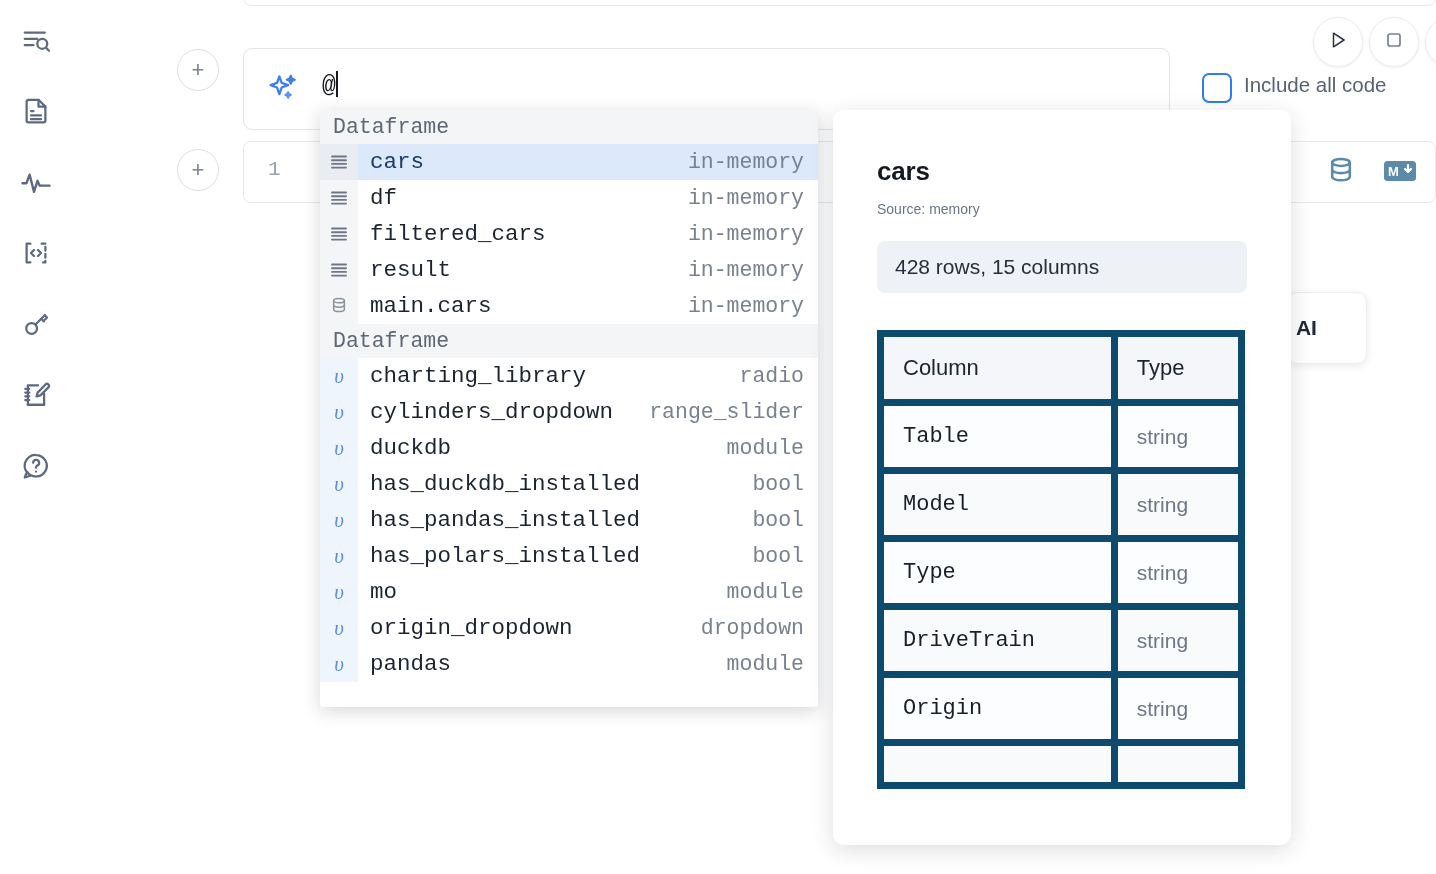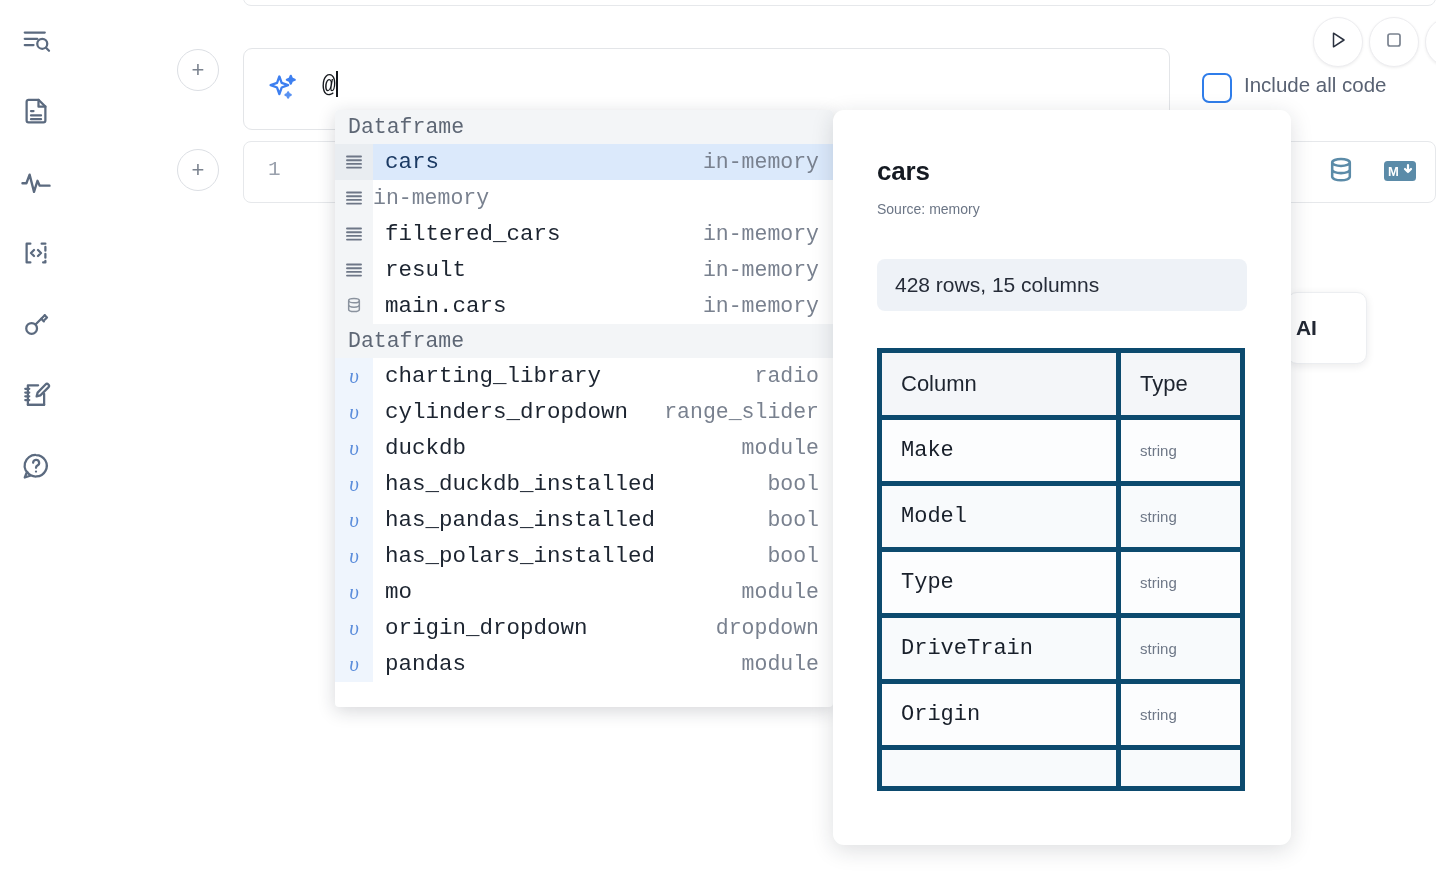--- a/index.html
+++ b/index.html
@@ -159,21 +159,21 @@
   .ai-float-label {
     font-size: 21px; font-weight: 600;
     color: #222834;
     margin-left: -10px;
     white-space: nowrap;
   }
 
   
   .ac-popup {
     position: absolute;
-    left: 335px; top: 110px;
+    left: 320px; top: 110px;
     width: 498px; height: 597px;
     background: #ffffff;
     border-radius: 4px;
     box-shadow: 0 4px 18px rgba(25,32,48,.18);
     overflow: hidden;
     z-index: 20;
   }
   .ac-scroll { height: 100%; overflow: hidden; }
   .ac-group {
     background: #f3f5f7;
@@ -235,52 +235,52 @@
     font-size: 26px; font-weight: 700;
     color: #151a22;
     letter-spacing: -.2px;
   }
   .detail-source {
     margin-top: 14px;
     font-size: 14px;
     color: #6b7585;
   }
   .detail-badge {
-    margin-top: 42px;
+    margin-top: 24px;
     background: #eef2f7;
     border-radius: 8px;
     padding: 14px 18px;
     font-size: 21px;
     color: #262c38;
   }
   .detail-table {
     margin-top: 37px;
     width: 368px;
     border-collapse: collapse;
   }
   .detail-table th, .detail-table td {
-    border: 5px solid #0c4a6e;
+    border: 7px solid #0c4a6e;
     text-align: left;
     padding: 18px 19px;
     margin-top: 28px;
   }
   .detail-table th {
     background: #f4f6f9;
     font-size: 22px;
     font-weight: 400;
     color: #1d242f;
   }
   .detail-table td.col {
     font-family: "Liberation Mono", monospace;
     font-size: 22px;
     color: #181f2a;
     background: #fcfdfe;
   }
   .detail-table td.typ {
-    font-size: 15px;
+    font-size: 21px;
     color: #6e7787;
     background: #fcfdfe;
   }
   .detail-table tr:nth-child(even) td { background: #f8fafc; }
 </style>
 </head>
 <body>
 
 <div id="app">
 
@@ -452,20 +452,21 @@
           </div>
           <div class="ac-row">
             <span class="ac-icon">
               <svg width="20" height="20" viewBox="0 0 20 20" stroke="#6e7787" stroke-width="1.9" stroke-linecap="round">
                 <line x1="3" y1="4.5" x2="17" y2="4.5"></line>
                 <line x1="3" y1="8.2" x2="17" y2="8.2"></line>
                 <line x1="3" y1="11.9" x2="17" y2="11.9"></line>
                 <line x1="3" y1="15.6" x2="17" y2="15.6"></line>
               </svg>
             </span>
+            <span class="ac-name">df</span>
             <span class="ac-meta">in-memory</span>
           </div>
           <div class="ac-row">
             <span class="ac-icon">
               <svg width="20" height="20" viewBox="0 0 20 20" stroke="#6e7787" stroke-width="1.9" stroke-linecap="round">
                 <line x1="3" y1="4.5" x2="17" y2="4.5"></line>
                 <line x1="3" y1="8.2" x2="17" y2="8.2"></line>
                 <line x1="3" y1="11.9" x2="17" y2="11.9"></line>
                 <line x1="3" y1="15.6" x2="17" y2="15.6"></line>
               </svg>
@@ -574,21 +575,21 @@
     <div class="detail-badge">428 rows, 15 columns</div>
     <table class="detail-table">
       <thead>
           <tr id="schema-head">
             <th>Column</th>
             <th>Type</th>
           </tr>
         </thead>
       <tbody id="schema-body">
           <tr>
-            <td class="col">Make</td>
+            <td class="col">Table</td>
             <td class="typ">string</td>
           </tr>
           <tr>
             <td class="col">Model</td>
             <td class="typ">string</td>
           </tr>
           <tr>
             <td class="col">Type</td>
             <td class="typ">string</td>
           </tr>

